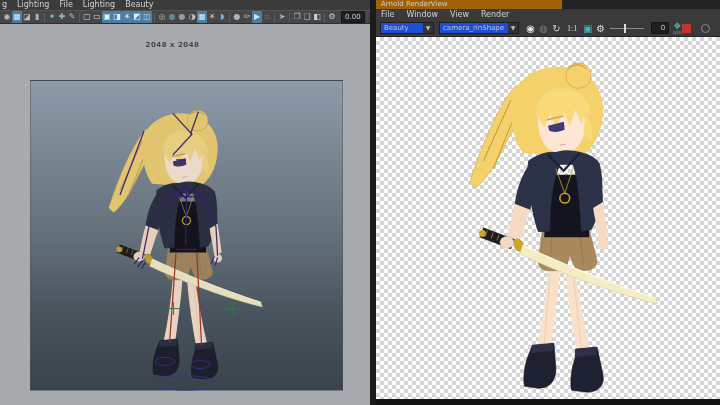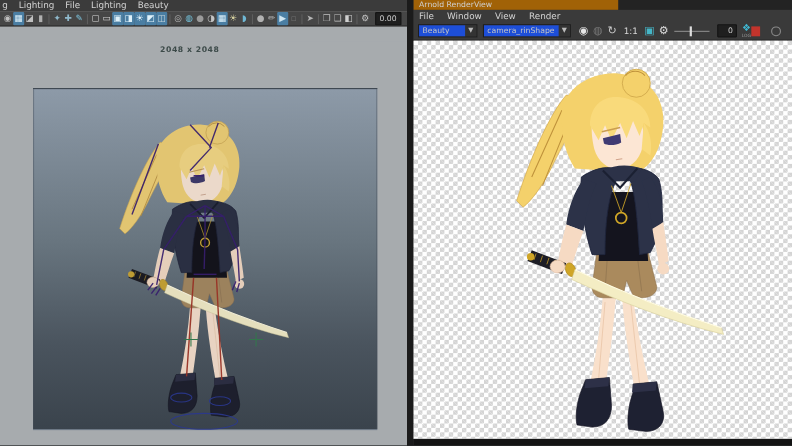--- a/index.html
+++ b/index.html
@@ -39,21 +39,21 @@
   .arv-menubar{position:absolute;left:0;top:9px;width:100%;height:11px;background:#3a3a3a;
     display:flex;align-items:center;padding-left:5px;}
   .arv-menubar .menu-item{margin-right:12px;}
   .arv-toolbar{position:absolute;left:0;top:20px;width:100%;height:17px;background:#3a3a3a;
     border-bottom:1px solid #262626;display:flex;align-items:center;padding:0 4px;}
   .drop{display:flex;align-items:stretch;height:12px;margin-right:5px;border:1px solid #1e1e1e;}
   .drop .label{background:#1d4ed8;color:#c4c4c4;font-size:7px;line-height:10px;
     padding:0 3px;white-space:nowrap;overflow:hidden;}
   .drop .arrow{width:10px;background:#333;color:#bbb;font-size:6px;line-height:10px;text-align:center;}
   .arv-toolbar .tb-icon{width:13px;height:13px;font-size:10px;line-height:13px;color:#d8d8d8;}
-  .zoom-label{font-size:8px;color:#d8d8d8;margin:0 4px;}
+  .zoom-label{font-size:8px;color:#d8d8d8;margin:0 4px;font-family:Liberation Serif, serif;}
   .slider{position:relative;width:34px;height:13px;margin:0 3px;}
   .slider .track{position:absolute;left:0;top:6px;width:100%;height:1px;background:#8a8a8a;}
   .slider .handle{position:absolute;left:14px;top:2px;width:2px;height:9px;background:#ddd;}
   .log-icon{display:flex;flex-direction:column;align-items:center;margin-left:4px;}
   .log-icon .glyph{font-size:9px;line-height:9px;color:#3fb6d0;}
   .log-icon .txt{font-size:4px;line-height:4px;color:#9a9a9a;}
   .spacer{flex:1;}
   .stop-btn{width:9px;height:9px;background:#c2342c;margin-right:10px;}
   .status-circle{width:9px;height:9px;border:1.5px solid #8a8a8a;border-radius:50%;margin-right:6px;}
   .arv-view{position:absolute;left:0;top:37px;width:344px;height:362px;

